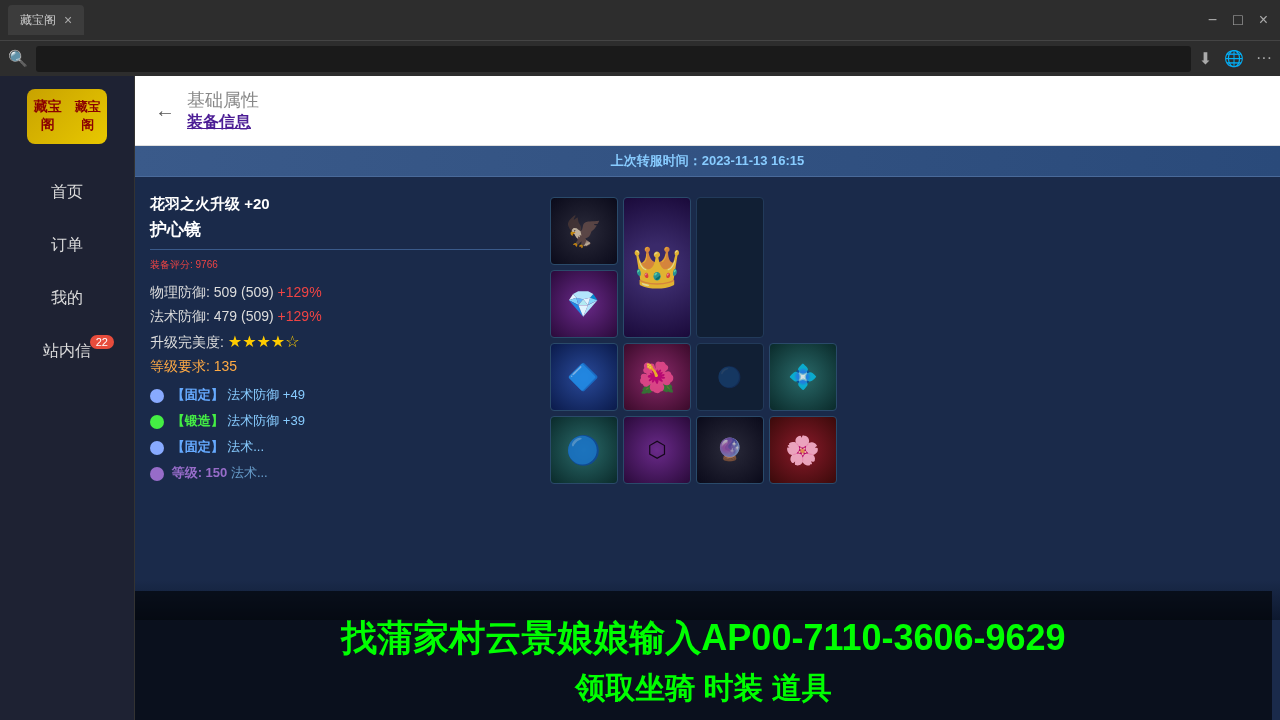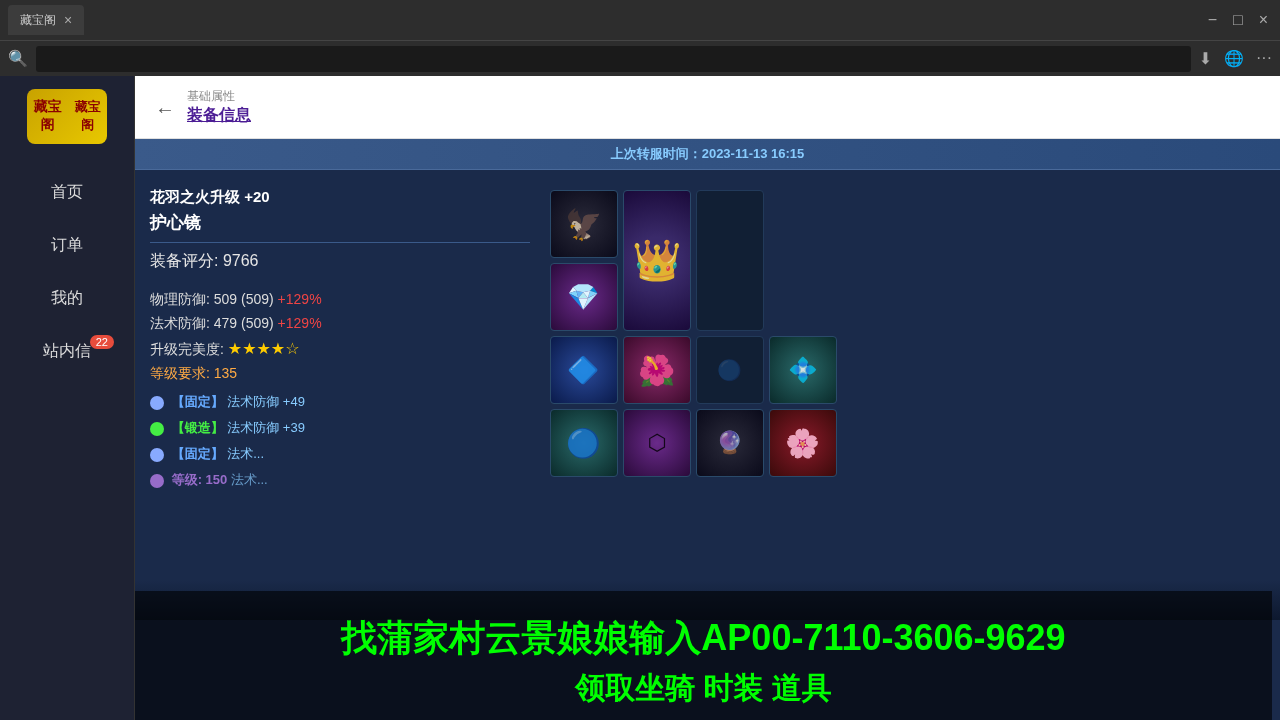--- a/index.html
+++ b/index.html
@@ -181,21 +181,21 @@
       font-size: 20px;
       cursor: pointer;
     }
     .page-title {
       font-size: 16px;
       color: #4c1d95;
       font-weight: bold;
       text-decoration: underline;
     }
     .page-subtitle {
-      font-size: 12px;
+      font-size: 18px;
       color: #888;
     }
 
     
     .equipment-panel {
       flex: 1;
       background: #1a2a4a;
       margin: 0;
       position: relative;
       overflow: hidden;
@@ -232,23 +232,23 @@
     .item-name {
       color: #fff;
       font-size: 17px;
       font-weight: bold;
       padding-bottom: 8px;
       border-bottom: 1px solid #3a5a8a;
       margin-bottom: 8px;
     }
 
     .score-line {
-      color: #e5e5e5;
-      font-size: 16px;
-      margin-bottom: 19px;
+      color: #ef4444;
+      font-size: 10px;
+      margin-bottom: 12px;
     }
 
     .stat-line {
       color: #ddd;
       font-size: 14px;
       margin-bottom: 6px;
     }
     .stat-bonus {
       color: #ef4444;
     }

